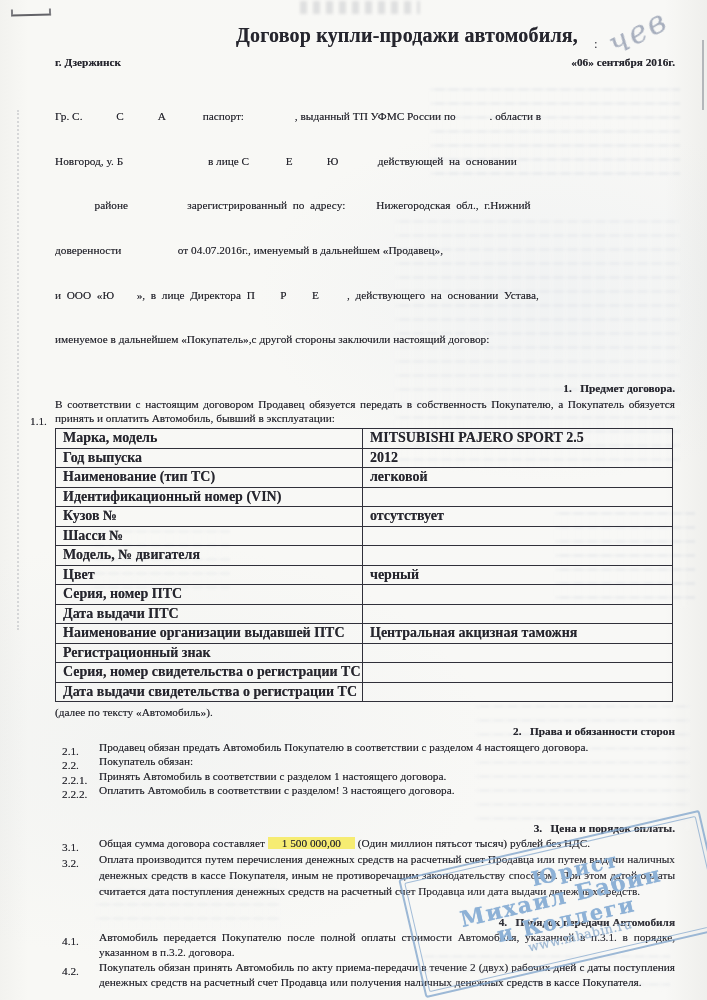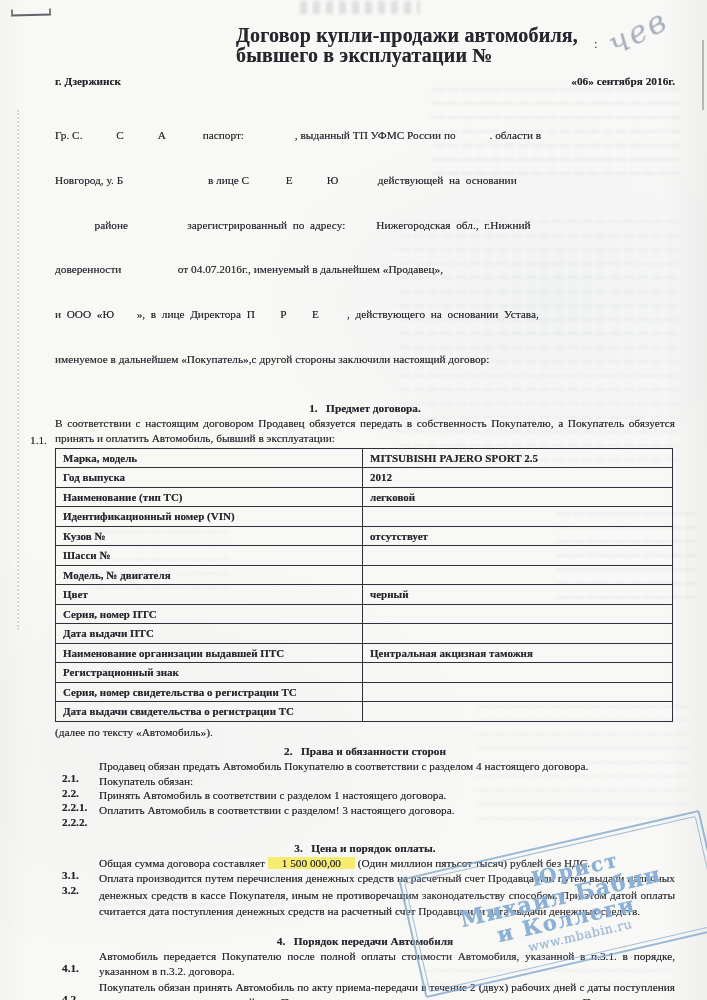--- a/index.html
+++ b/index.html
@@ -36,32 +36,32 @@
   .hand-mark{position:absolute;left:607px;top:14px;
     font-family:"DejaVu Serif",serif;font-style:italic;font-size:31px;
     color:#99a2b4;transform:rotate(-27deg);letter-spacing:2px;opacity:.85;filter:blur(.3px);}
   .stray-colon{position:absolute;left:594px;top:36px;font-size:13px;color:#33333c;}
   
   .content{position:absolute;left:55px;top:26px;width:620px;font-size:11.3px;line-height:14.8px;}
   .title-block{margin-left:181px;font-weight:bold;font-size:20px;line-height:19.5px;letter-spacing:.2px;}
   .city-date{display:flex;justify-content:space-between;margin-top:9px;font-weight:600;}
   .preamble{margin-top:10px;white-space:pre;font-weight:500;}
   .preamble div{height:15.1px;}
-  .sec-heading{text-align:center;font-weight:bold;white-space:pre;margin-top:4px;}
+  .sec-heading{text-align:right;font-weight:bold;white-space:pre;margin-top:4px;}
   .c11{position:relative;margin-top:1px;text-align:justify;line-height:14.2px;}
   .c11 .num{position:absolute;left:-25px;top:17px;}
   
   table.veh{border-collapse:collapse;width:618px;margin-top:3px;table-layout:fixed;}
   table.veh td{border:1.6px solid #30303a;height:16.5px;padding:1px 6px 1px 7px;
-    font-weight:bold;font-size:11px;overflow:hidden;white-space:nowrap;}
+    font-weight:bold;font-size:14px;overflow:hidden;white-space:nowrap;}
   table.veh td.lbl{width:293px;}
   .note{margin-top:3px;font-weight:500;}
   .clauses2{margin-top:1px;}
   .clause{position:relative;padding-left:44px;text-align:justify;line-height:14.4px;margin-top:0;}
-  .clause .num{position:absolute;left:7px;top:12px;font-weight:bold;}
+  .clause .num{position:absolute;left:7px;top:4px;}
   .clause.loose{line-height:16.4px;}
   .clause.mid{line-height:15.2px;}
   .h3gap{margin-top:24px;}
   .h4gap{margin-top:15px;}
   .hl{background:#f6ec72;padding:0 14px;}
   
   .stamp{position:absolute;left:408px;top:843px;width:305px;height:118px;
     transform:rotate(-13deg);border:2.5px solid rgba(133,168,205,.8);border-radius:3px;
     background:rgba(255,255,255,.06);}
   .stamp-inner{position:absolute;inset:3px;border:1.6px solid rgba(133,168,205,.75);border-radius:2px;
@@ -90,21 +90,20 @@
   <div class="bt" style="left:95px;top:875px;width:185px;height:55px;opacity:.35;"></div>
   <div class="bt" style="left:420px;top:955px;width:250px;height:35px;opacity:.4;"></div>
 
   <div class="hand-mark">чев</div>
   <div class="stray-colon">:</div>
 
   <div class="content ink">
 
     <div class="title-block">
       <div>Договор купли-продажи автомобиля,</div>
-      <div>бывшего в эксплуатации №</div>
     </div>
 
     <div class="city-date">
       <span>г. Дзержинск</span>
       <span>«06» сентября 2016г.</span>
     </div>
 
     <div class="preamble">
       <div>Гр. С.            С            А             паспорт:                  , выданный ТП УФМС России по            . области в</div>
       <div>Новгород, у. Б                              в лице С             Е            Ю              действующей  на  основании</div>

